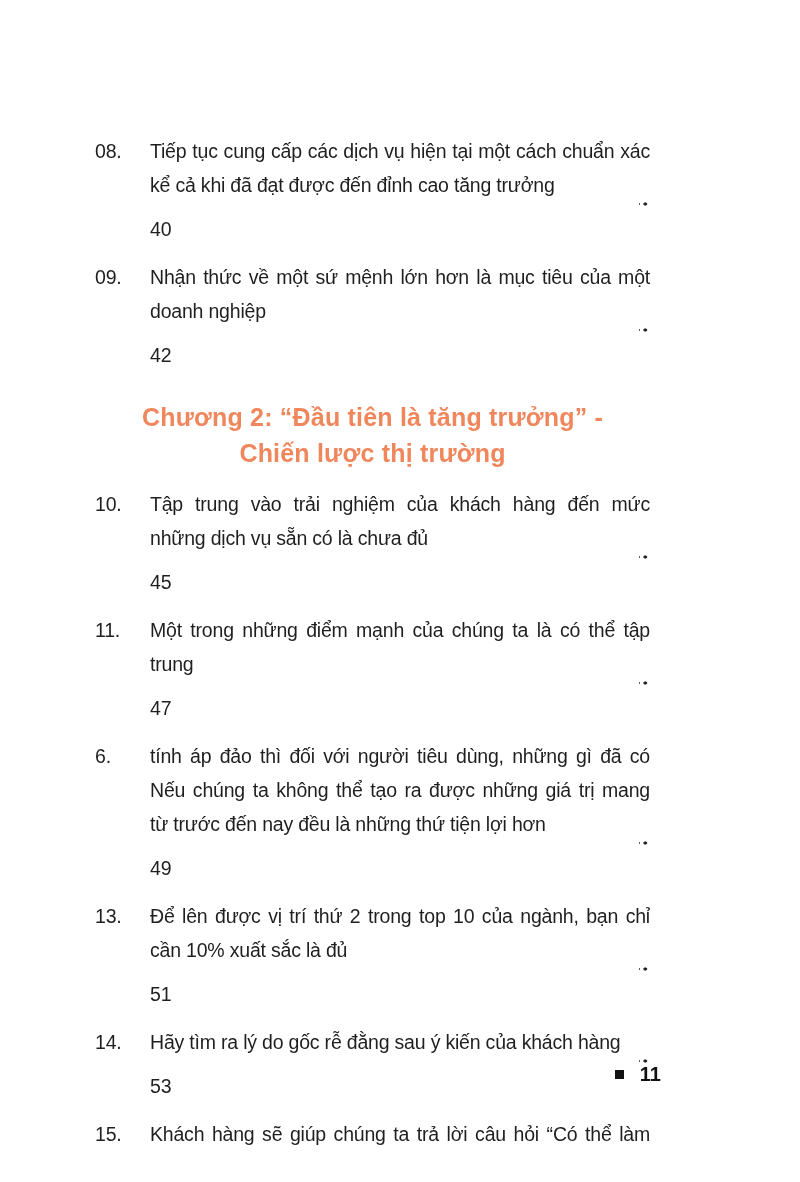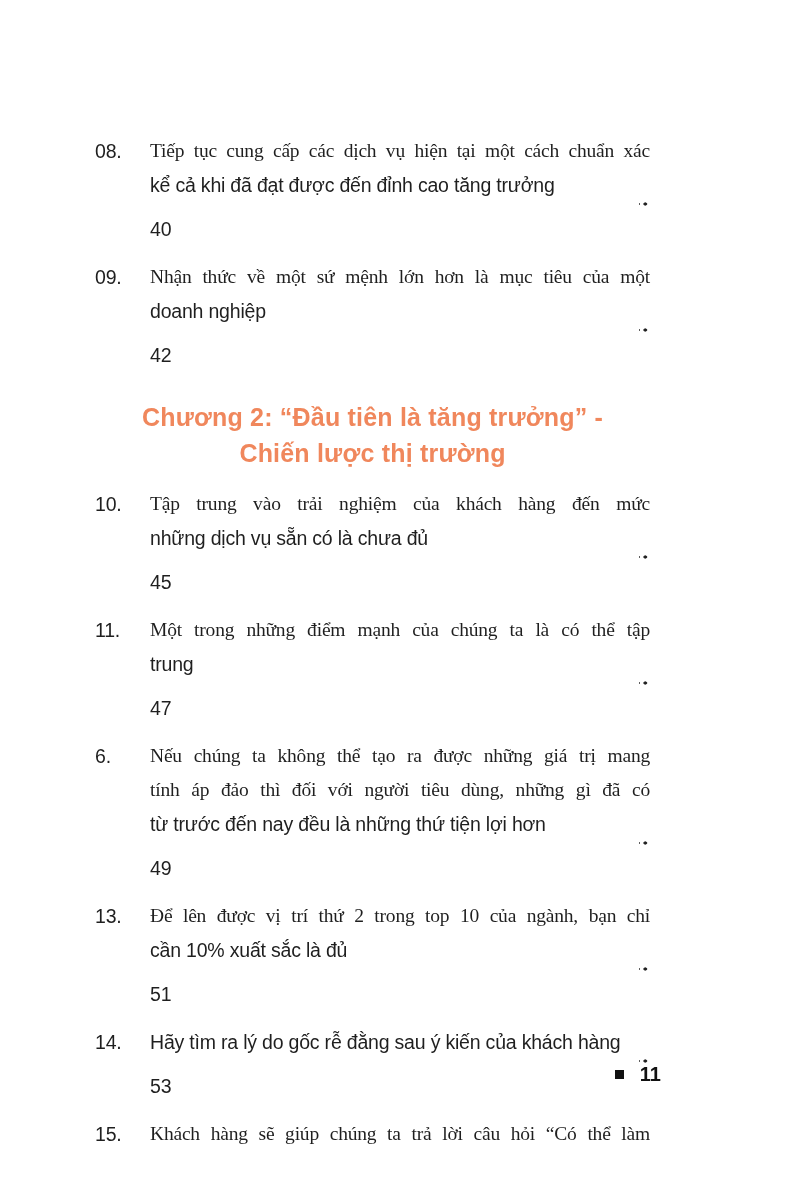--- a/index.html
+++ b/index.html
@@ -36,21 +36,20 @@
     flex: 0 0 55px;
     width: 55px;
   }
   .entry-body {
     flex: 1 1 auto;
     min-width: 0;
   }
   .jline {
     text-align: justify;
     text-align-last: justify;
-    font-family: Liberation Serif, serif;
   }
   .lastline {
     display: flex;
     align-items: baseline;
     flex-direction: column;
   }
   .lastline .txt {
     white-space: nowrap;
     flex: 0 0 auto;
   }
@@ -159,22 +158,22 @@
             <span class="txt">trung</span>
             <span class="leader"></span>
             <span class="pg">47</span>
           </div>
         </div>
   </div>
 
   <div class="entry">
     <span class="num">6.</span>
     <div class="entry-body">
+          <div class="jline">tính áp đảo thì đối với người tiêu dùng, những gì đã có</div>
           <div class="jline">Nếu chúng ta không thể tạo ra được những giá trị mang</div>
-          <div class="jline">tính áp đảo thì đối với người tiêu dùng, những gì đã có</div>
           <div class="lastline">
             <span class="txt">từ trước đến nay đều là những thứ tiện lợi hơn</span>
             <span class="leader"></span>
             <span class="pg">49</span>
           </div>
         </div>
   </div>
 
   <div class="entry">
     <span class="num">13.</span>

